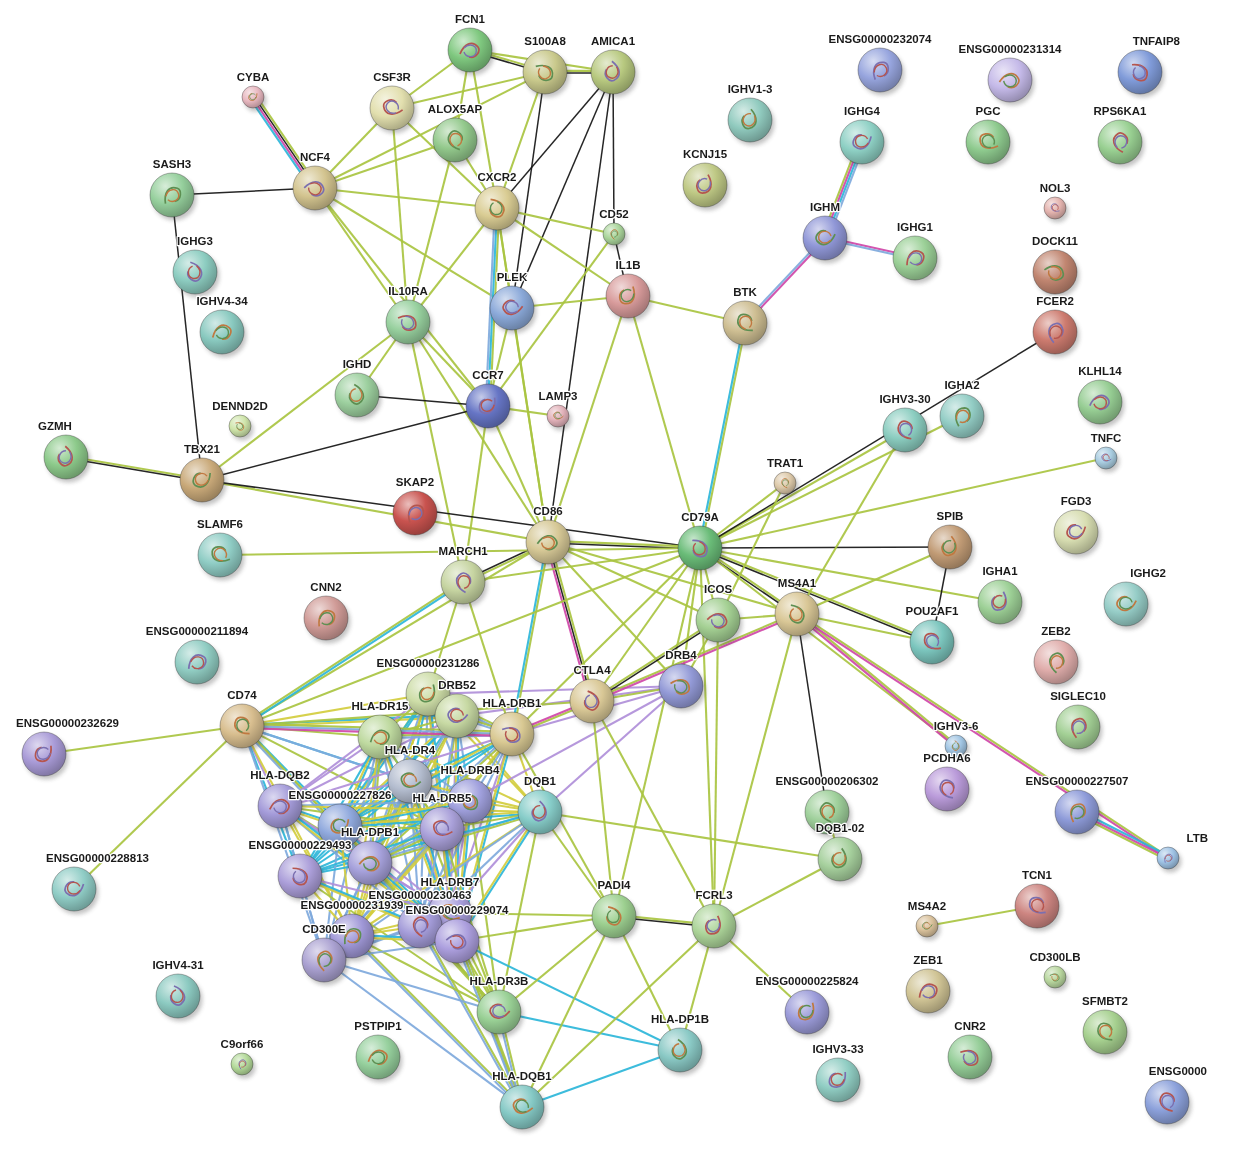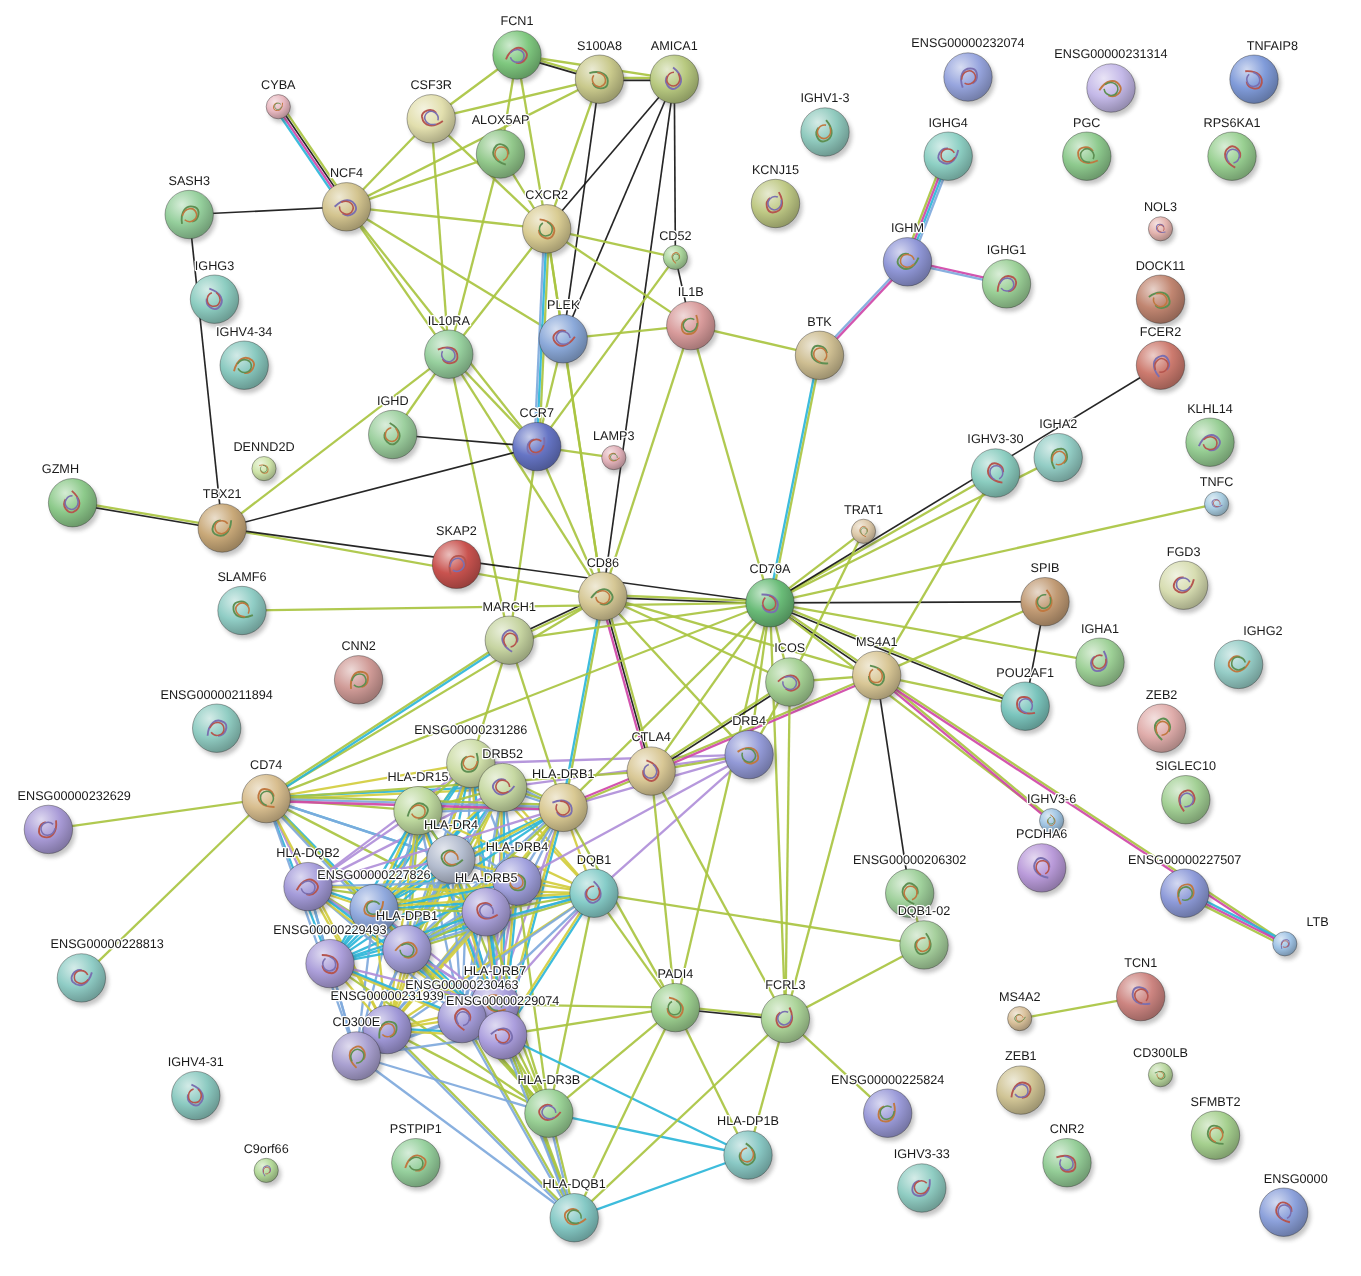--- a/index.html
+++ b/index.html
@@ -1,16 +1,16 @@
 <!DOCTYPE html>
 <html><head>
 <meta charset="utf-8">
 <style>
   html,body{margin:0;padding:0;background:#ffffff;}
-  #stage{position:relative;width:1237px;height:1160px;background:#ffffff;overflow:hidden;}
+  #stage{position:relative;width:1237px;height:1160px;background:#ffffff;overflow:hidden;font-weight:bold;}
   svg{display:block;}
   svg text{
     font-family:"Liberation Sans",sans-serif;
     font-size:11.5px;
     fill:#1a1a1a;
     paint-order:stroke;
     stroke:#ffffff;
     stroke-width:2.4px;
     stroke-linejoin:round;
   }

